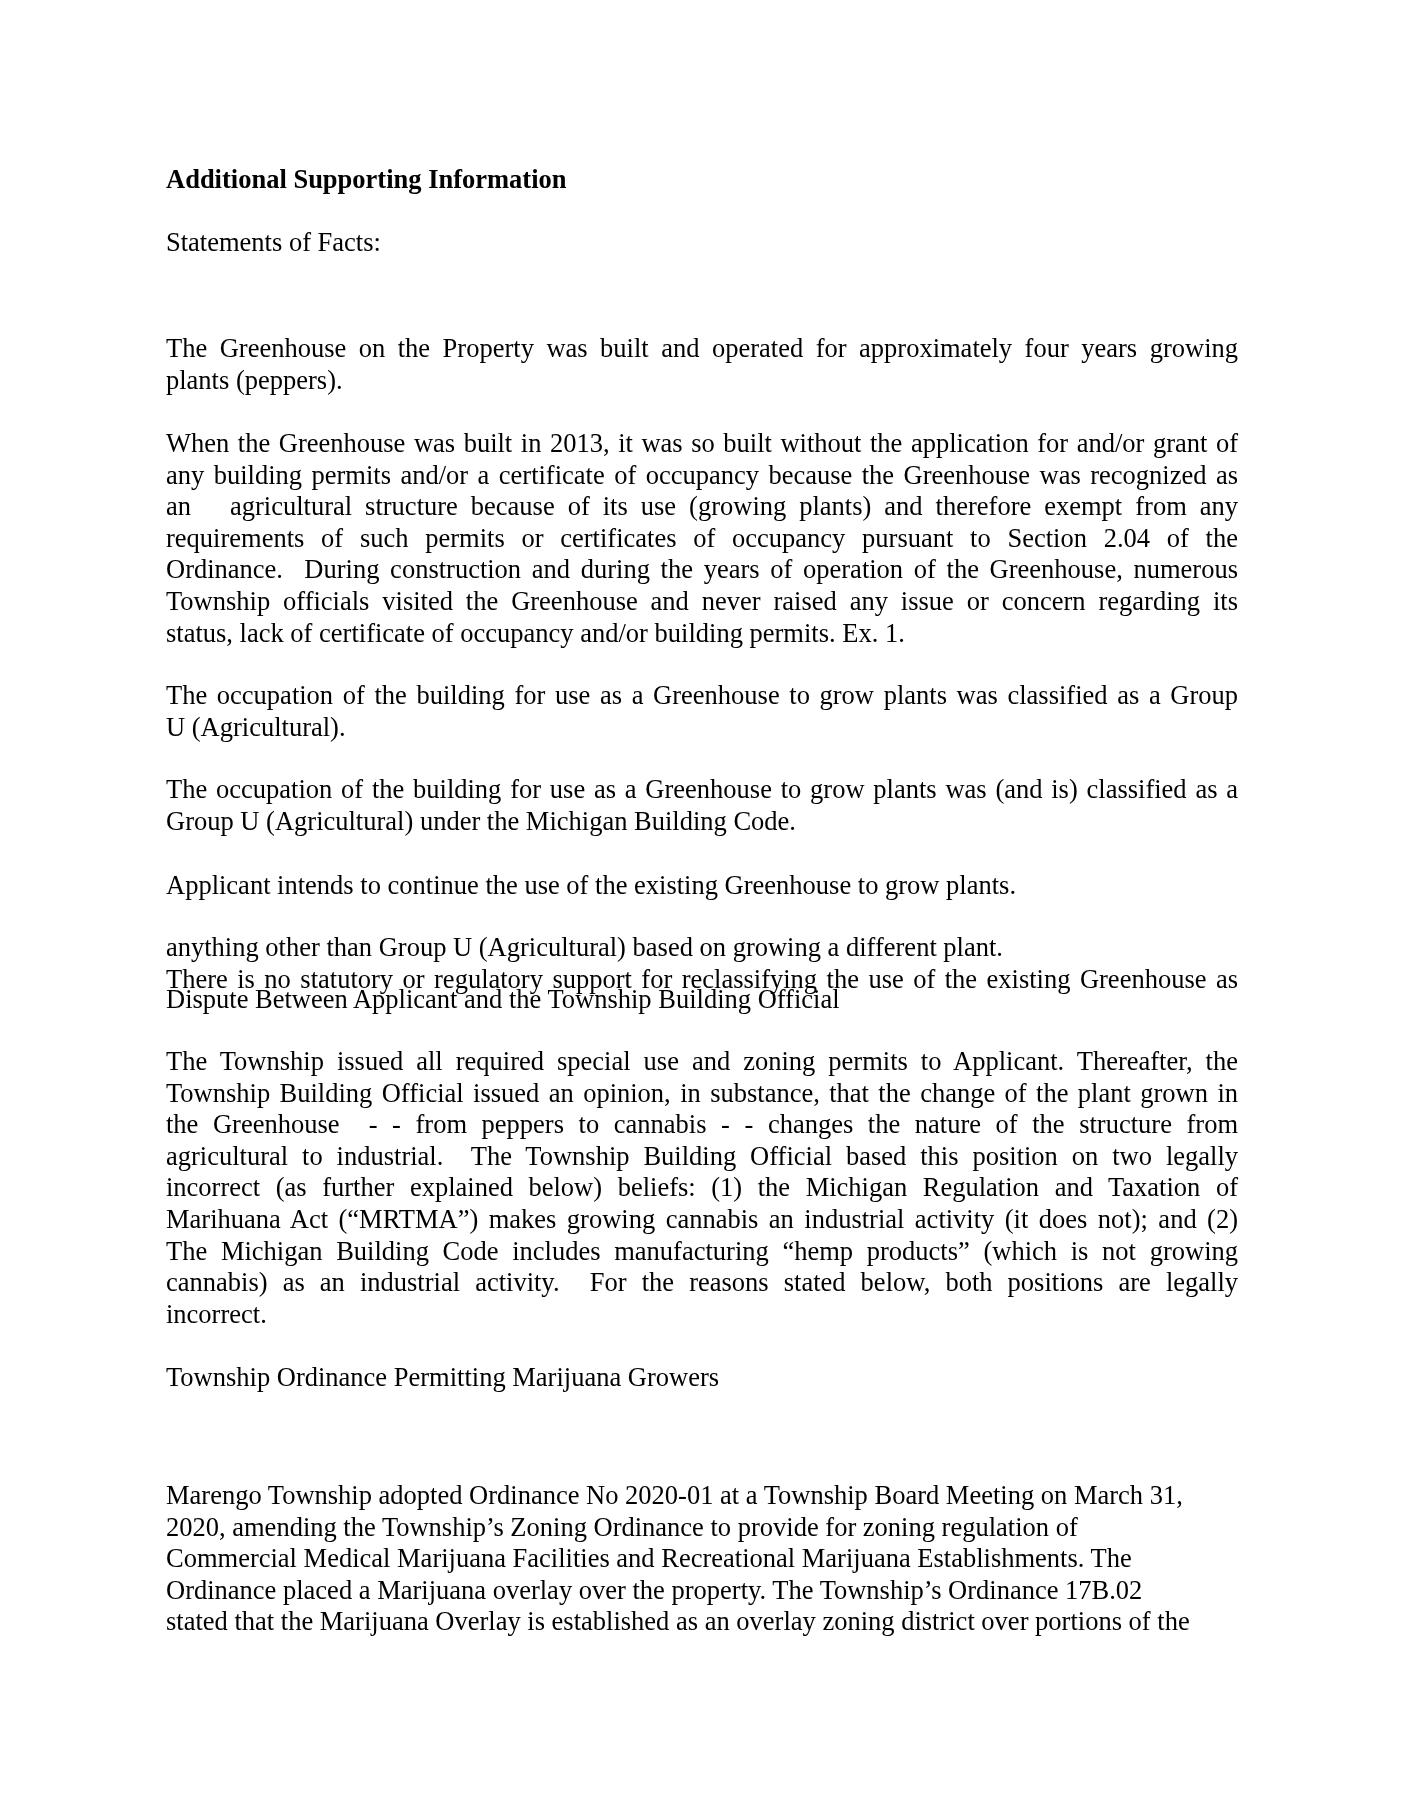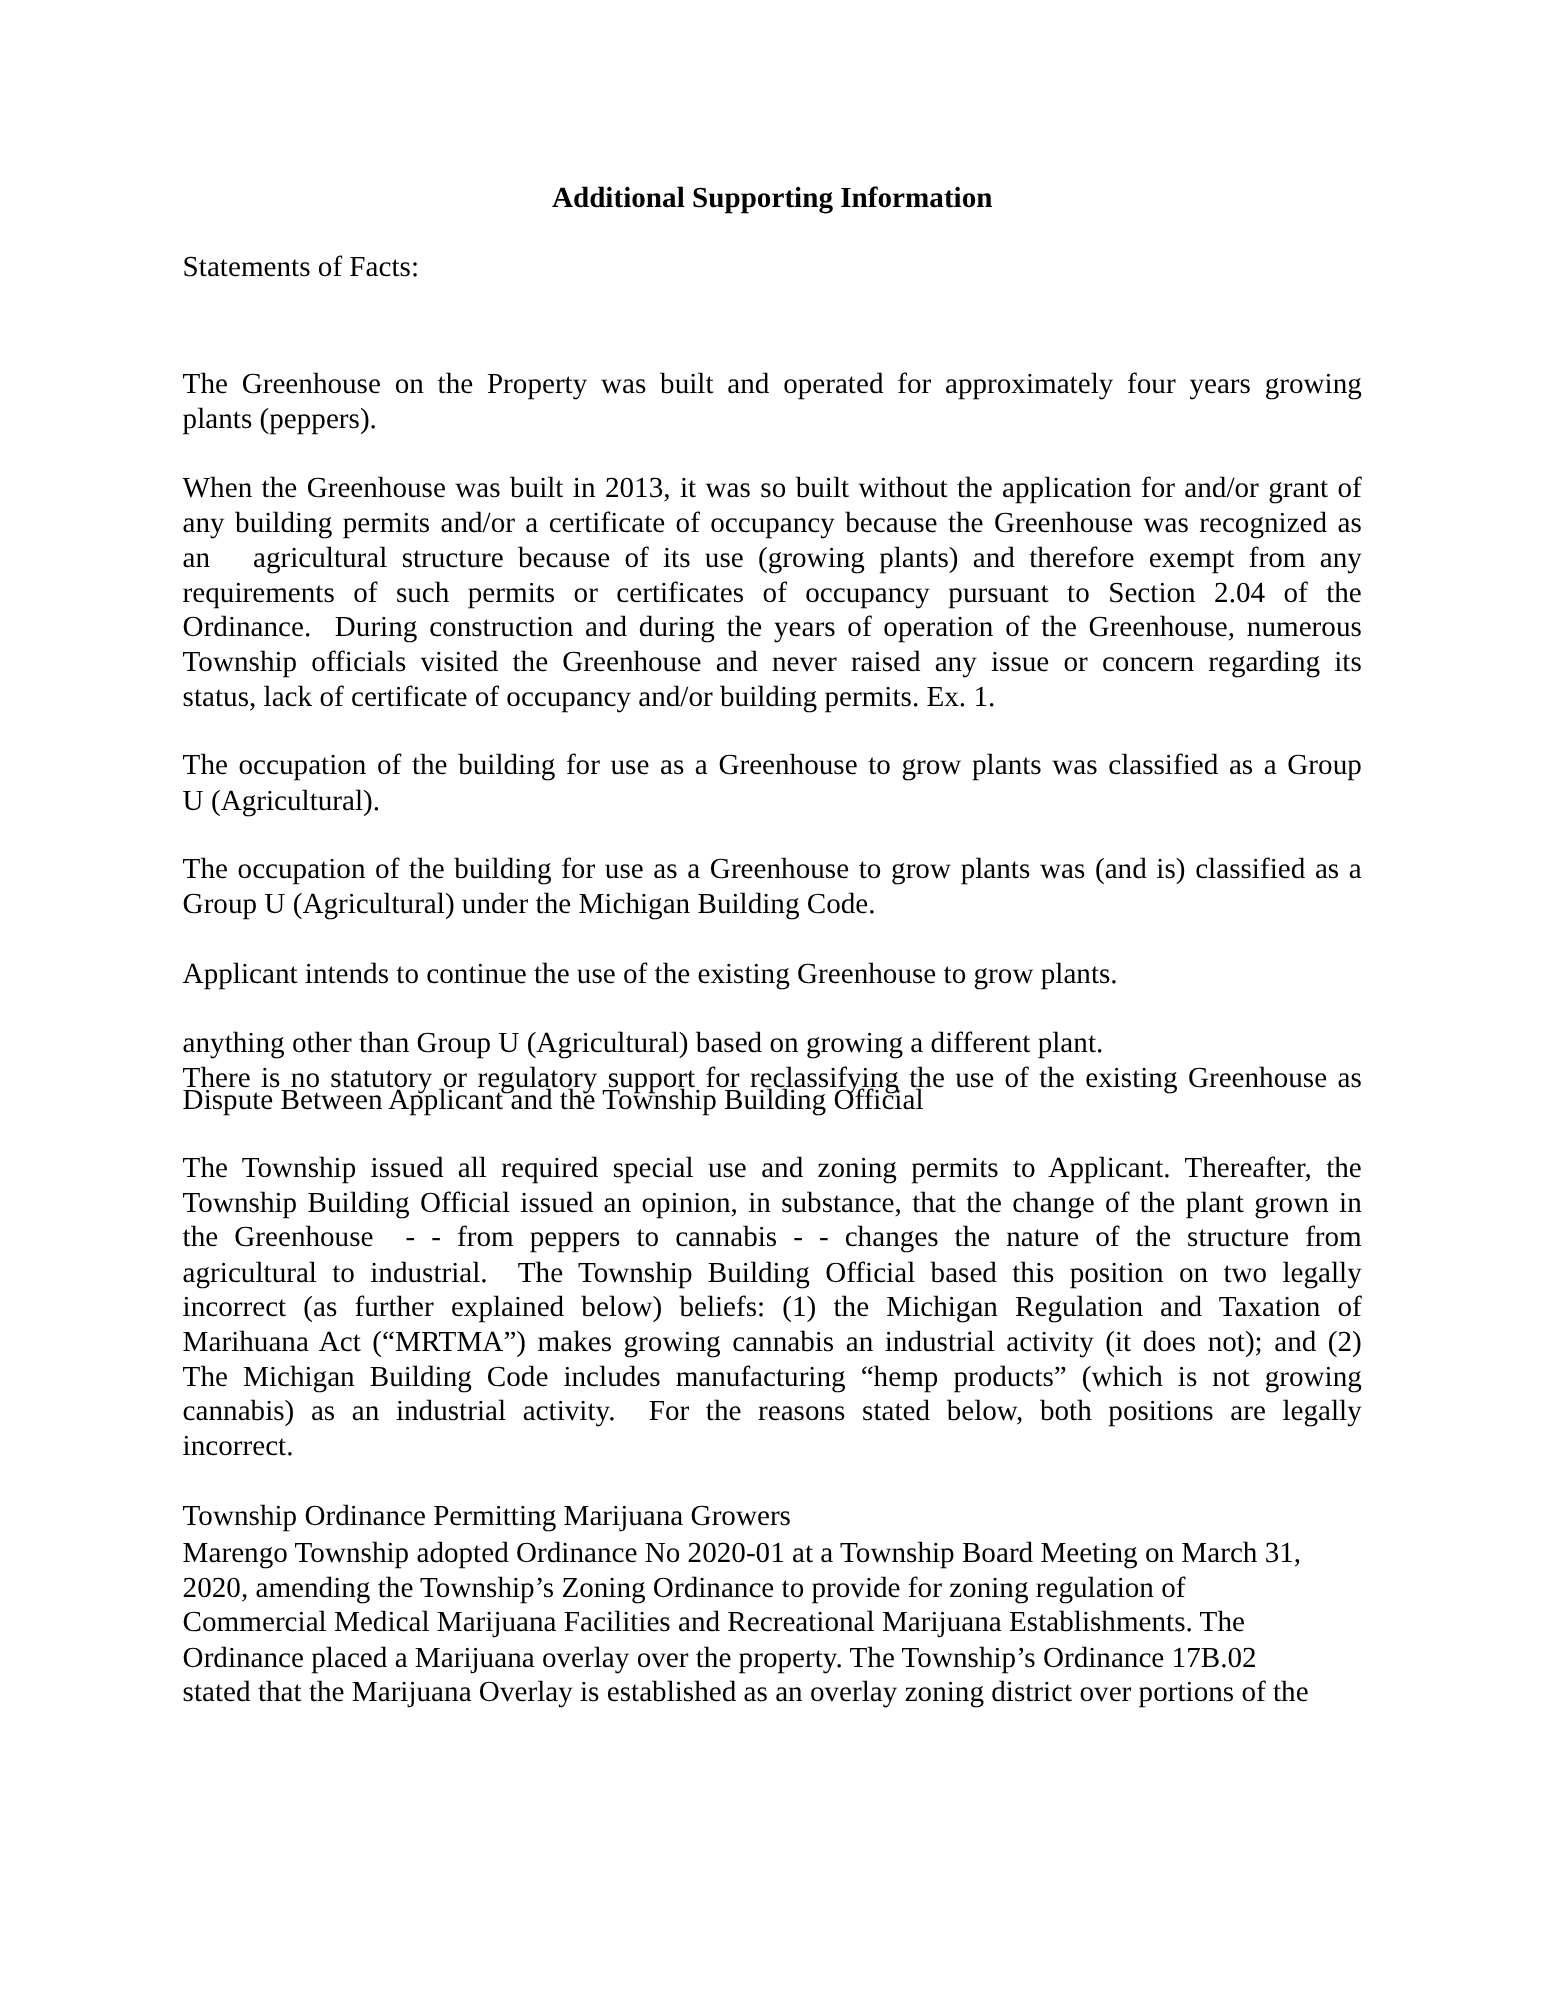--- a/index.html
+++ b/index.html
@@ -1,19 +1,19 @@
 <!DOCTYPE html>
 <html><head>
 <meta charset="utf-8">
 <style>
   html, body { margin: 0; padding: 0; background: #ffffff; }
   body { width: 1401px; height: 1812px; position: relative; overflow: hidden;
          font-family: "Liberation Serif", "DejaVu Serif", serif; color: #000; }
   .page { position: absolute; left: 166px; top: 0; width: 1072px; }
-  .title { position: absolute; left: 0; width: 1072px; text-align: center;
+  .title { position: absolute; left: 0; width: 1072px; text-align: left;
            font-weight: bold; font-size: 26.5px; line-height: 32px; }
   .heading { position: absolute; left: 0; font-weight: normal; font-size: 26.5px;
              line-height: 32px; white-space: nowrap; }
   .para { position: absolute; left: 0; width: 1072px; margin-top: 44px; }
   .line { display: block; font-size: 26.5px; line-height: 31.6px; height: 31.6px;
           white-space: nowrap; overflow: visible; }
   .line.j { text-align: justify; text-align-last: justify; white-space: normal; }
   .line.l { text-align: left; }
 </style>
 </head>
@@ -67,20 +67,20 @@
     <span class="line j">agricultural to industrial.&nbsp; The Township Building Official based this position on two legally</span>
     <span class="line j">incorrect (as further explained below) beliefs: (1) the Michigan Regulation and Taxation of</span>
     <span class="line j">Marihuana Act (“MRTMA”) makes growing cannabis an industrial activity (it does not); and (2)</span>
     <span class="line j">The Michigan Building Code includes manufacturing “hemp products” (which is not growing</span>
     <span class="line j">cannabis) as an industrial activity.&nbsp; For the reasons stated below, both positions are legally</span>
     <span class="line l">incorrect.</span>
   </div>
 
   <div class="heading" style="top:1361px">Township Ordinance Permitting Marijuana Growers</div>
 
-  <div class="para" style="top:1352px">
+  <div class="para" style="top:1436px">
     <span class="line l">Marengo Township adopted Ordinance No 2020-01 at a Township Board Meeting on March 31,</span>
     <span class="line l">2020, amending the Township’s Zoning Ordinance to provide for zoning regulation of</span>
     <span class="line l">Commercial Medical Marijuana Facilities and Recreational Marijuana Establishments. The</span>
     <span class="line l">Ordinance placed a Marijuana overlay over the property. The Township’s Ordinance 17B.02</span>
     <span class="line l">stated that the Marijuana Overlay is established as an overlay zoning district over portions of the</span>
   </div>
 </div>
 
 </body></html>

